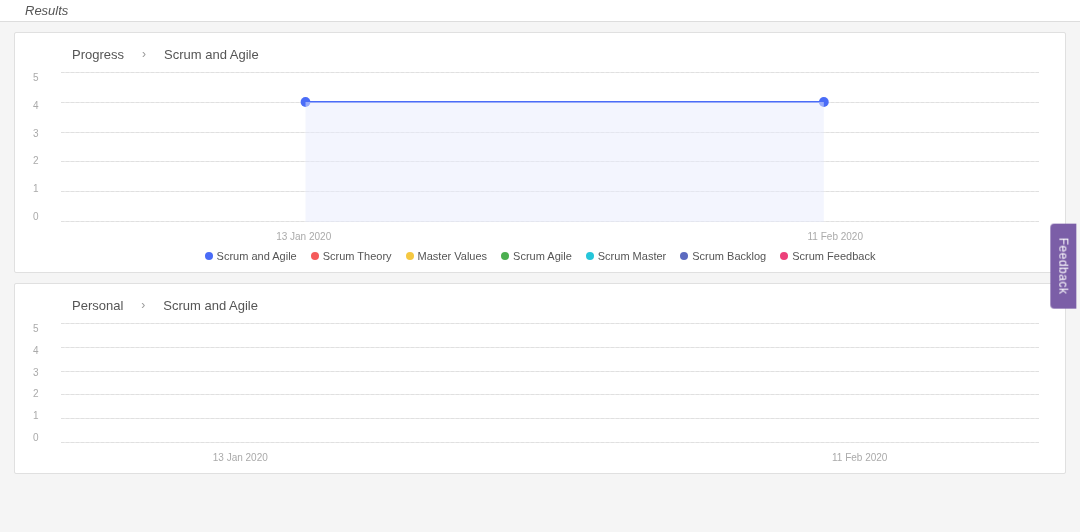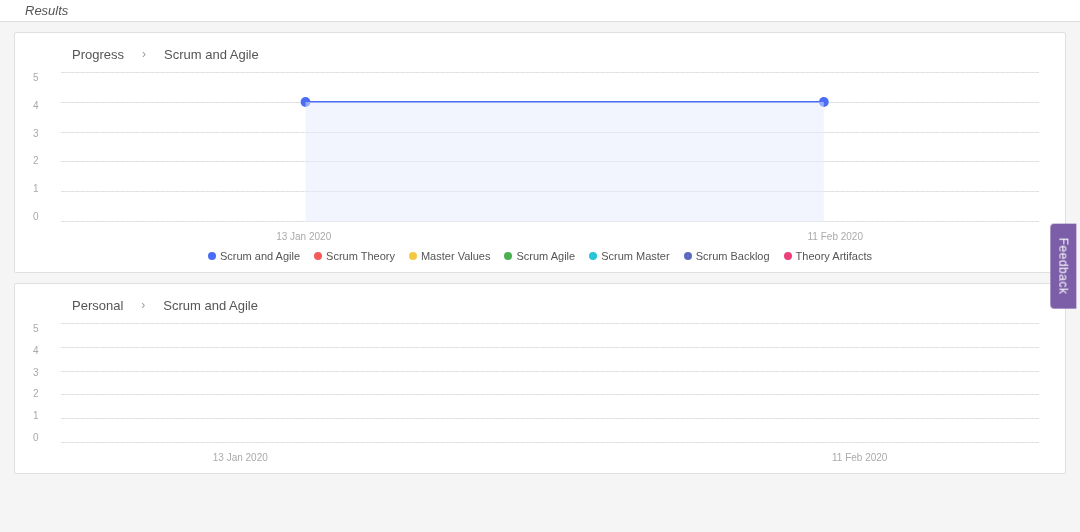--- a/index.html
+++ b/index.html
@@ -258,21 +258,21 @@
       <div class="legend-item">
         <span class="legend-dot" style="background:#26c6da;"></span>
         <span>Scrum Master</span>
       </div>
       <div class="legend-item">
         <span class="legend-dot" style="background:#5c6bc0;"></span>
         <span>Scrum Backlog</span>
       </div>
       <div class="legend-item">
         <span class="legend-dot" style="background:#ec407a;"></span>
-        <span>Theory Artifacts</span>
+        <span>Scrum Feedback</span>
       </div>
     </div>
   </div>
 
   <div class="card">
     <div class="card-title">
       <span>Personal</span>
       <span class="chevron">›</span>
       <span>Scrum and Agile</span>
     </div>

